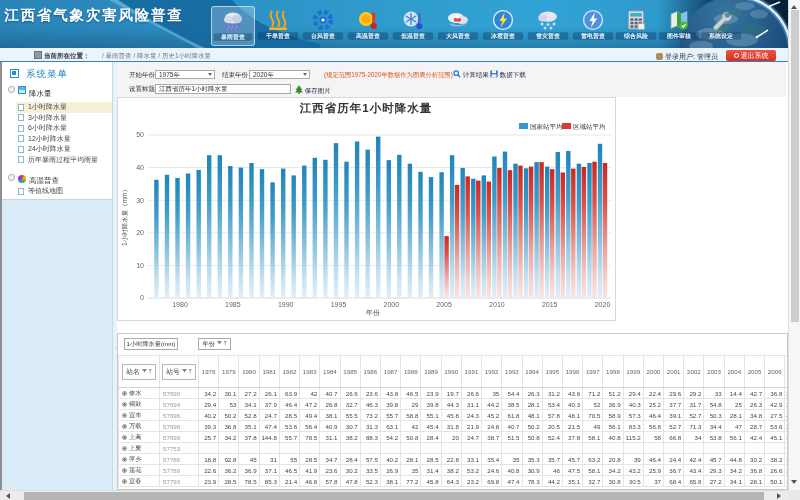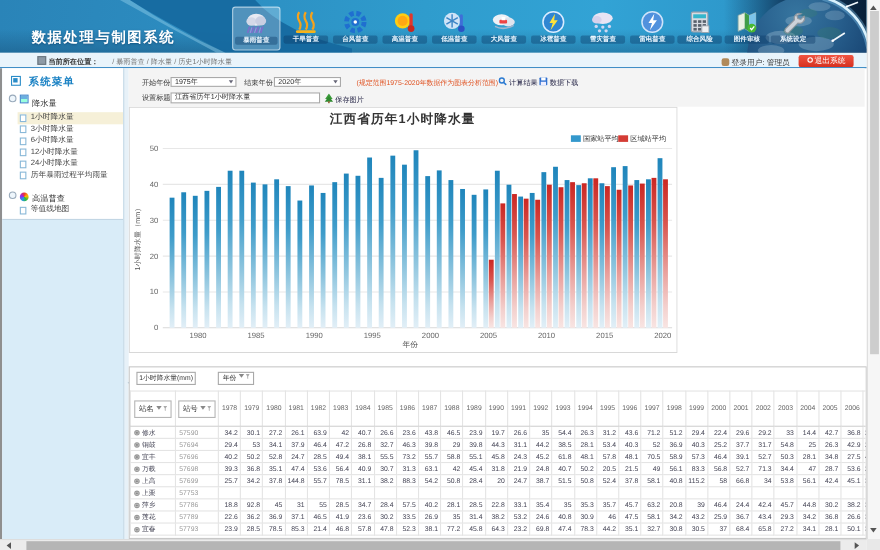--- a/index.html
+++ b/index.html
@@ -18,21 +18,21 @@
 #crumb .ic{position:absolute;left:34px;top:3px;width:8px;height:8px;background:#8d9aa6;border:1px solid #6b7780}
 #crumb .t{position:absolute;left:44px;top:4px;font-weight:bold;color:#333;font-size:6.5px}
 #crumb .seg{position:absolute;left:102px;top:4px;color:#777;font-size:6.5px}
 #user{position:absolute;right:70px;top:3.5px;color:#333;font-size:7px}
 #user .pic{display:inline-block;width:7px;height:7px;background:#b08a5a;border-radius:2px;vertical-align:-1px;margin-right:2px}
 #exit{position:absolute;right:12px;top:1.5px;width:50px;height:11px;background:linear-gradient(#ef5442,#d6301f);border-radius:2px;color:#fff;font-size:7px;text-align:center;line-height:11px}
 #exit .o{display:inline-block;width:5px;height:5px;border:1.2px solid #fff;border-radius:50%;vertical-align:0;margin-right:2px}
 
 #side{position:absolute;left:2px;top:62px;width:110px;height:428px;background:#d9ecf8}
 #menu{position:absolute;left:0;top:0;width:111px;height:138px;background:#fff;border-bottom:1px solid #c2d6e4}
-.mh{position:absolute;left:24px;top:6px;font-size:9.5px;font-weight:bold;color:#1b82c4;letter-spacing:1px}
+.mh{position:absolute;left:24px;top:6px;font-size:9.5px;font-weight:normal;color:#1b82c4;letter-spacing:1px}
 .mhic{position:absolute;left:8px;top:7px;width:9px;height:9px;border:1.6px solid #2a8cc8;background:#fff}
 .mhic:after{content:"";position:absolute;left:1.2px;top:1.2px;width:3.4px;height:3.4px;background:#2a8cc8}
 .p1{position:absolute;left:27px;top:27px;font-size:7.5px;color:#333}
 .p2{position:absolute;left:27px;top:114px;font-size:7.5px;color:#333}
 .tog{position:absolute;left:6px;width:7px;height:7px;border:1px solid #9ab;border-radius:50%;background:#eef6fc}
 .grid-ic{position:absolute;left:16px;width:8px;height:8px;background:linear-gradient(#6ab0e0 50%,#9fd 50%);border:1px solid #48c}
 .wheel{position:absolute;left:16px;top:113px;width:8px;height:8px;border-radius:50%;background:conic-gradient(#e33,#fb0,#3b3,#29e,#92e,#e33)}
 #mlist{position:absolute;left:14px;top:40px;width:96px}
 .mitem{height:10.5px;line-height:10.5px;font-size:7px;color:#444;white-space:nowrap;padding-left:12px;position:relative}
 .mitem .pg{position:absolute;left:2px;top:1.6px;width:5.6px;height:7px;background:#fff;border:1px solid #89b8d8}
@@ -70,21 +70,21 @@
 #hsb .rt{position:absolute;right:4px;top:2px;width:0;height:0;border:3px solid transparent;border-left:4px solid #555}
 #corner{position:absolute;right:0;bottom:0;width:12px;height:10px;background:#e8e8e8}
 </style></head><body>
 <div id="win">
   <div id="lframe" style="position:absolute;left:0;top:62px;width:2px;height:428px;background:#8f8f8f"></div>
   <div id="hdr">
     <svg id="swoosh" width="320" height="48" viewBox="0 0 320 48">
       <path d="M118 0 L232 0 Q258 30 320 44 L320 48 L205 48 Q150 20 118 0 Z" fill="#15689e" opacity=".9"></path>
       <path d="M118 0 Q160 28 205 48 L197 48 Q152 24 109 0 Z" fill="#9ed8f0" opacity=".4"></path>
     </svg>
-    <div id="t2">数据处理与制图系统</div>
+    <div id="t1">江西省气象灾害风险普查</div>
     <svg id="earth" width="130" height="48" viewBox="0 0 130 48">
       <defs>
         <linearGradient id="eg" x1="0" y1="0" x2="1" y2="0">
           <stop offset="0" stop-color="#11375c" stop-opacity="0"></stop>
           <stop offset=".45" stop-color="#0e3154" stop-opacity=".9"></stop>
           <stop offset="1" stop-color="#081f38"></stop>
         </linearGradient>
         <radialGradient id="globe" cx=".4" cy=".15" r=".8">
           <stop offset="0" stop-color="#36759f"></stop>
           <stop offset=".45" stop-color="#275e8c"></stop>

